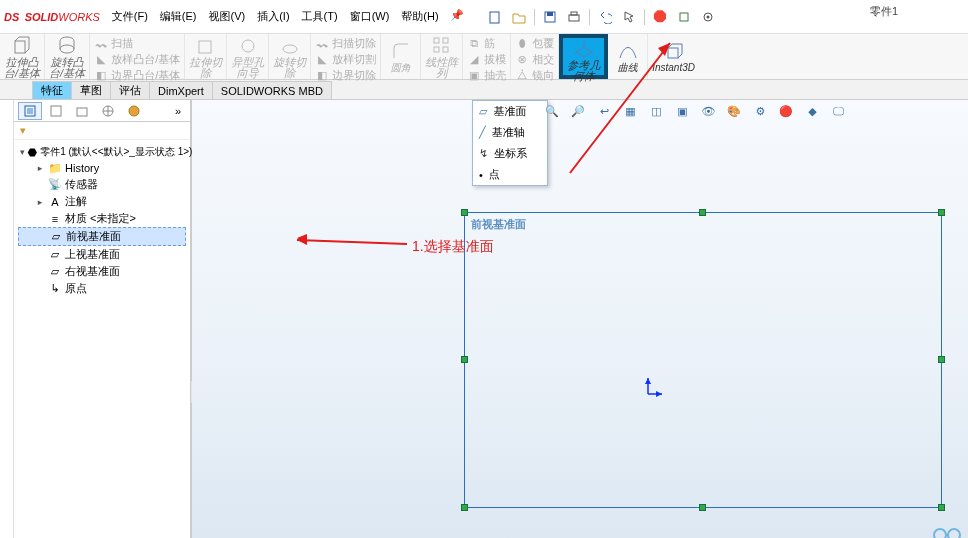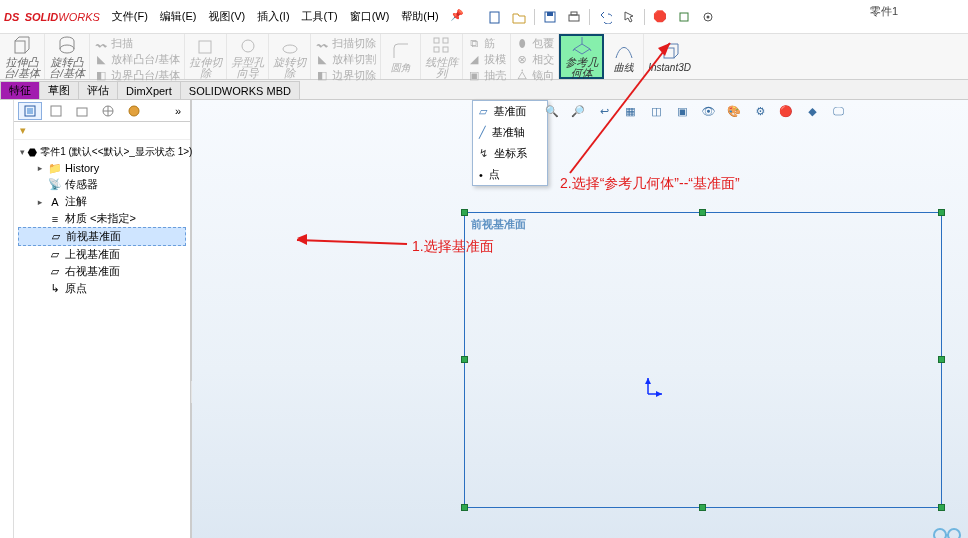--- a/index.html
+++ b/index.html
@@ -16,24 +16,24 @@
   .ribbon { height:46px; border-bottom:1px solid #d0d0d0; background:#f7f7f7; display:flex; align-items:stretch; }
   .rb-group { display:flex; flex-direction:column; align-items:center; justify-content:center; padding:0 4px; border-right:1px solid #e6e6e6; min-width:38px; }
   .rb-group.big { min-width:40px;font-style:italic; }
   .rb-group .ic { width:22px; height:22px; display:flex; align-items:center; justify-content:center; color:#6a6a6a; }
   .rb-group .lbl { font-size:10px; color:#6a6a6a; text-align:center; line-height:11px; white-space:nowrap; }
   .rb-group.disabled { color:#b0b0b0; }
   .rb-group.disabled .lbl { color:#b0b0b0; }
   .rb-group.small-rows { flex-direction:column; align-items:flex-start; gap:1px; padding:2px 4px; justify-content:flex-start;}
   .sr-item { display:flex; align-items:center; gap:3px; font-size:10px; white-space:nowrap;}
   .sr-item .mic { width:14px; height:14px; display:flex; align-items:center; justify-content:center; }
-  .rb-group.active-drop { background:#86efac; border:2px solid #0c4a6e; }
+  .rb-group.active-drop { background:#0ea5e9; border:4px solid #0c4a6e;justify-content:space-between; }
   .tabs-row { height:20px; background:#f2f2f2; border-bottom:1px solid #ccc; display:flex; align-items:flex-end; }
   .tabs-row .tab { padding:2px 8px; border:1px solid #ccc; border-bottom:none; margin-right:-1px; background:#e8e8e8; font-size:11px; cursor:pointer; height:18px; display:flex; align-items:center;}
-  .tabs-row .tab.active { background:#a21caf; }
+  .tabs-row .tab.active { background:#7dd3fc;margin-left:32px; }
   .body { position:relative; height:calc(538px - 22px - 46px - 20px); display:flex; }
   .tree-col { width:14px; background:#fff; border-right:1px solid #ddd; }
   .tree-panel { width:178px; border-right:2px solid #ccc; background:#fff; position:relative; }
   .tp-tabs { height:22px; border-bottom:1px solid #ccc; display:flex; align-items:center; gap:2px; padding-left:4px;}
   .tp-tabs .tptab { width:24px; height:18px; display:flex; align-items:center; justify-content:center; border:1px solid transparent; }
   .tp-tabs .tptab.active { background:#eaf3ff; border-color:#8aaee0; }
   .tp-tabs .tpspacer { flex:1; }
   .tp-filterbar { height:18px; display:flex; align-items:center; padding-left:6px; gap:6px; border-bottom:1px solid #eee;}
   .tree { padding:4px 4px; }
   .tree .node { display:flex; align-items:center; gap:3px; padding:1px 2px; white-space:nowrap; }
@@ -444,21 +444,20 @@
 
     <div class="goggles">
       <svg width="30" height="18">
           <circle cx="8" cy="9" r="6" fill="none" stroke="#6fb5df" stroke-width="2"></circle>
           <circle cx="22" cy="9" r="6" fill="none" stroke="#6fb5df" stroke-width="2"></circle>
           <line x1="14" y1="9" x2="16" y2="9" stroke="#6fb5df" stroke-width="2"></line>
         </svg>
     </div>
 
     <div class="anno anno1">1.选择基准面</div>
-    <div class="anno anno2">2.选择“参考几何体”--“基准面”</div>
 
     <div class="arrow1">
       <svg width="120" height="20" style="overflow:visible;">
           <line x1="110" y1="10" x2="0" y2="6" stroke="#e21b1b" stroke-width="2"></line>
           <polygon points="-86,4 -76,0 -76,10" fill="#e21b1b" transform="translate(86,0)"></polygon>
           <polygon points="0,6 10,1 10,11" fill="#e21b1b"></polygon>
         </svg>
     </div>
     <div class="arrow2">
       <svg width="120" height="80" style="overflow:visible;">

